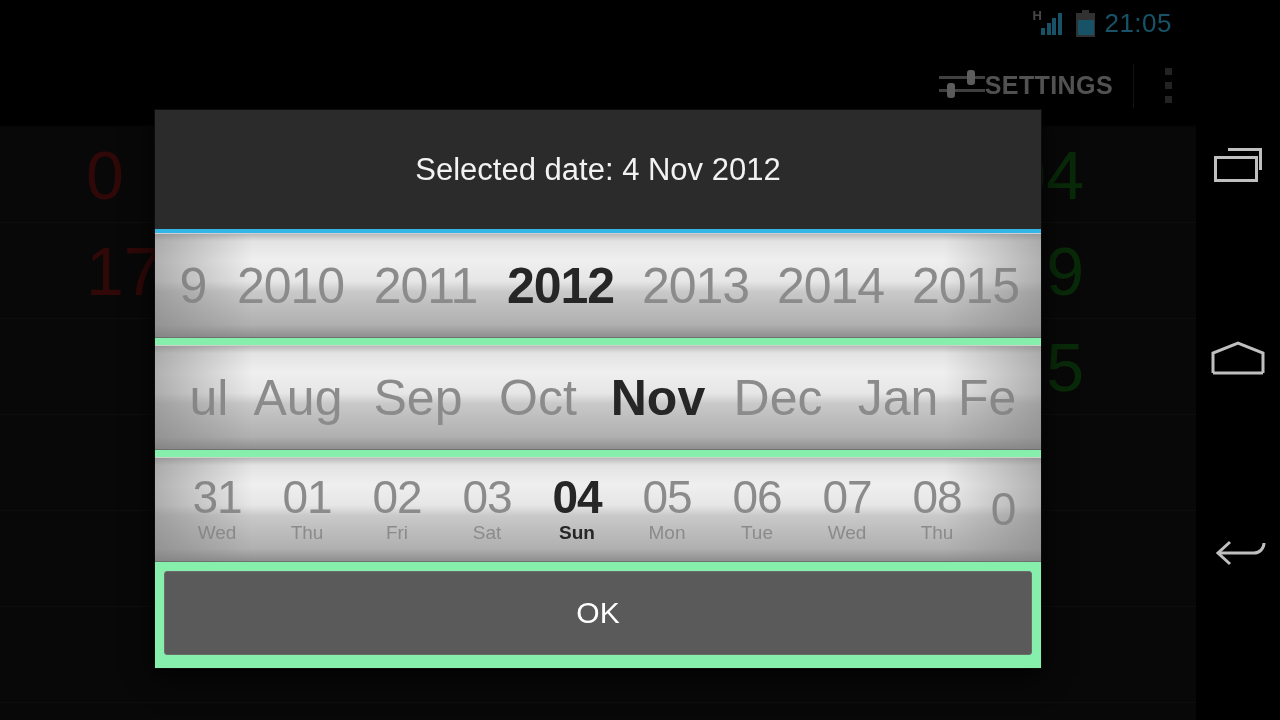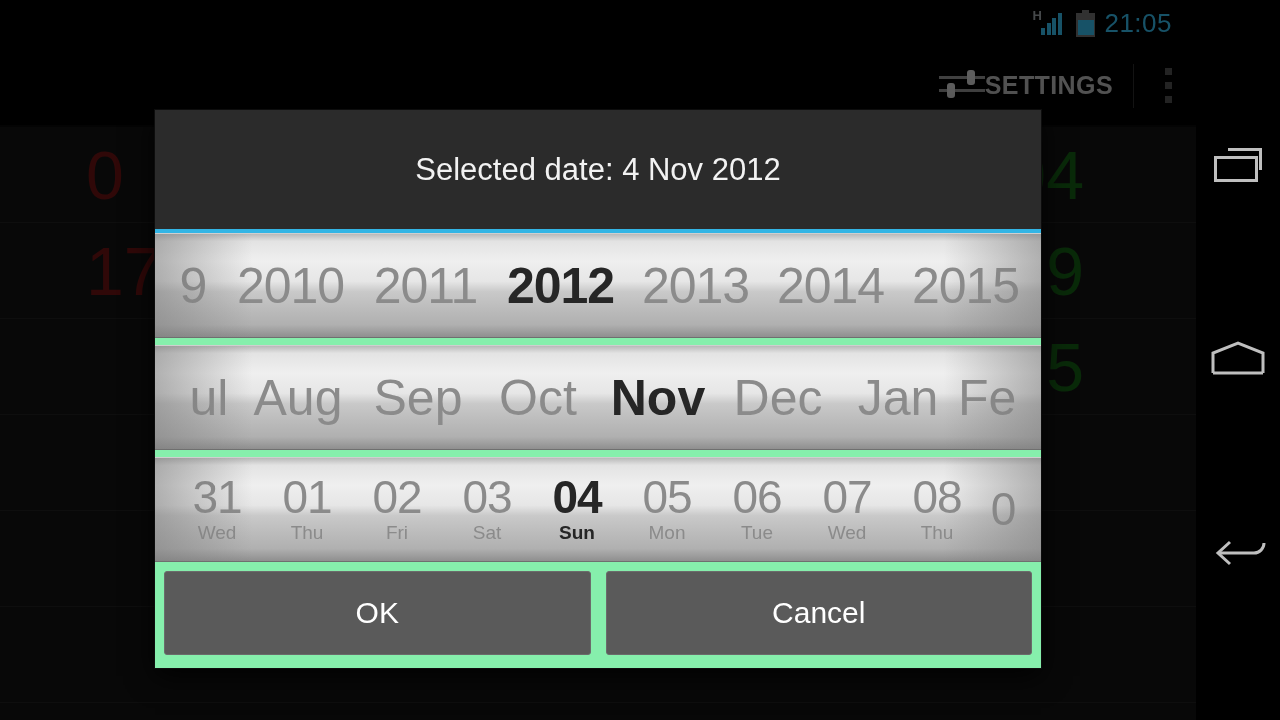--- a/index.html
+++ b/index.html
@@ -270,21 +270,20 @@
               <span class="ddow"></span>
             </span>
           </div>
           <div class="wheel-fade"></div>
         </div>
 
       </div>
 
       <div id="dialog-buttons">
         <div class="dlg-btn">OK</div>
-        <div class="dlg-btn">Cancel</div>
       </div>
     </div>
 
   </div>
 
   <div id="nav-bar">
     <div class="nav-btn" id="nav-recents">
       <span class="ic-recents">
         <span class="back"></span>
           <span class="front"></span>

